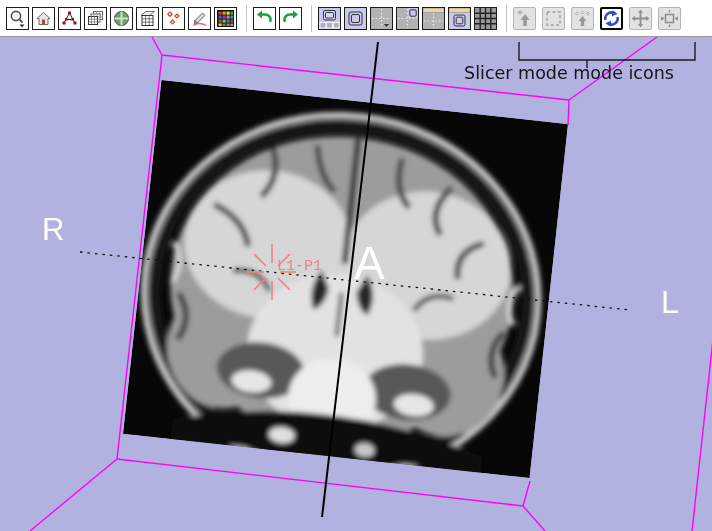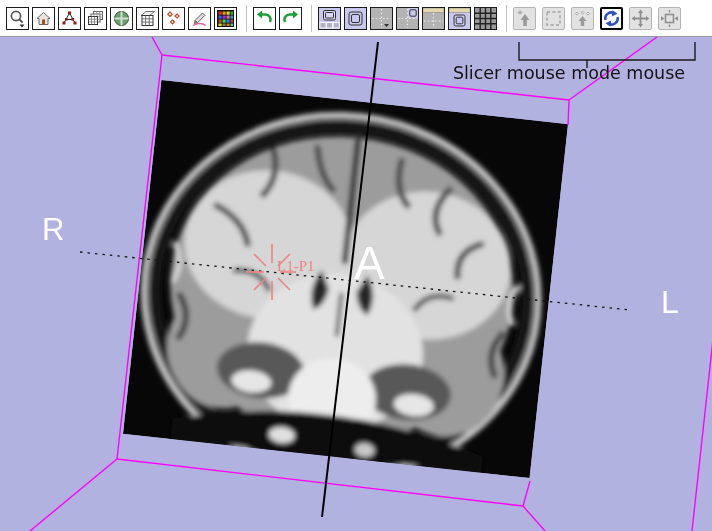--- a/index.html
+++ b/index.html
@@ -40,21 +40,21 @@
   .overlay{position:absolute;left:0;top:0;pointer-events:none;}
   .orient{
     position:absolute;color:#ffffff;font-family:"Liberation Sans",sans-serif;
     font-weight:400;line-height:1;pointer-events:none;
   }
   #lbl-r{left:42px;top:177px;font-size:31px;}
   #lbl-a{left:354px;top:203px;font-size:46px;}
   #lbl-l{left:661px;top:249px;font-size:32px;}
   .fidlabel{
     position:absolute;left:277px;top:221px;color:#ef8282;
-    font-size:15px;font-family:Liberation Serif, serif;pointer-events:none;
+    font-size:15px;font-family:Liberation Mono, monospace;pointer-events:none;
   }
   .callout-text{
     position:absolute;left:446px;top:26px;width:246px;text-align:center;
     color:#141414;font-size:17.5px;font-family:"DejaVu Sans",sans-serif;
     pointer-events:none;white-space:nowrap;
   }
 </style>
 </head>
 <body>
 
@@ -340,14 +340,14 @@
       <path d="M587 23 V31"></path>
     </g>
   </svg>
 
   <span class="orient" id="lbl-r">R</span>
   <span class="orient" id="lbl-a">A</span>
   <span class="orient" id="lbl-l">L</span>
 
   <span class="fidlabel">L1-P1</span>
 
-  <span class="callout-text">Slicer mouse mode mouse</span>
+  <span class="callout-text">Slicer mode mode icons</span>
 </div>
 
 </body></html>

